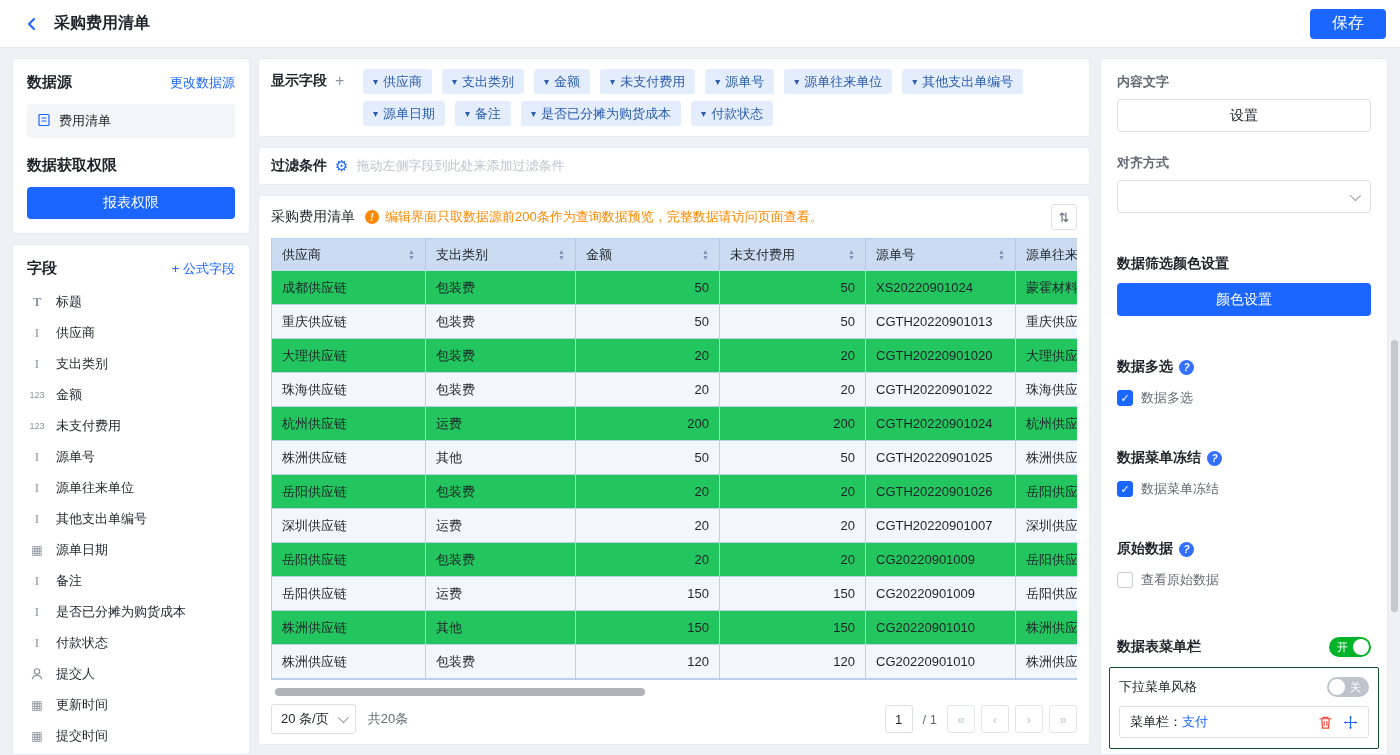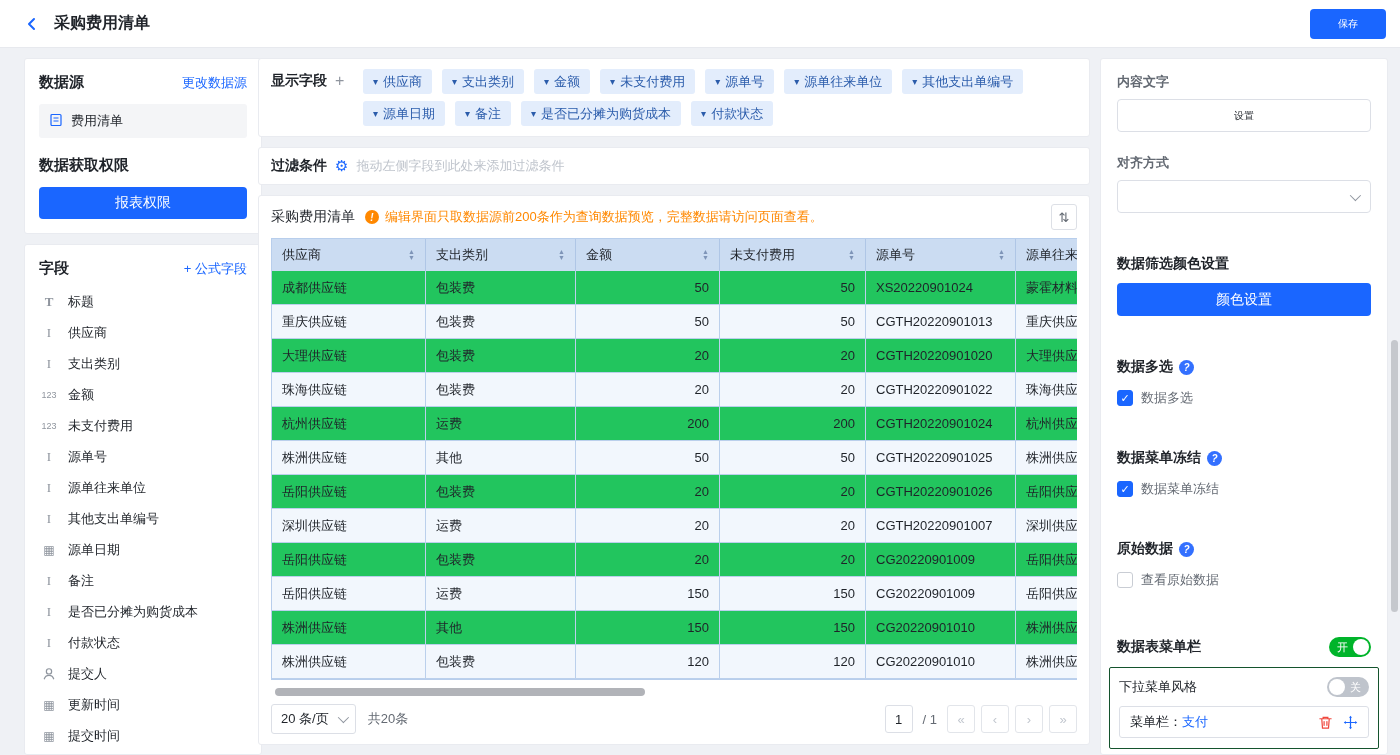--- a/index.html
+++ b/index.html
@@ -3,27 +3,27 @@
 <meta charset="utf-8">
 <style>
   html,body{margin:0;padding:0;}
   body{width:1400px;height:755px;overflow:hidden;font-family:"Liberation Sans","DejaVu Sans",sans-serif;}
   .app{position:relative;width:1400px;height:755px;background:#EFF1F5;color:#1F2329;font-size:13px;overflow:hidden;}
 
   
   .topbar{height:48px;background:#fff;border-bottom:1px solid #E7E9EE;display:flex;align-items:center;padding:0 14px 0 22px;box-sizing:border-box;}
   .back{width:20px;height:20px;display:flex;align-items:center;justify-content:center;cursor:pointer;margin-right:12px;}
   .page-title{font-size:16px;font-weight:700;margin:0;}
-  .save-btn{margin-left:auto;width:76px;height:30px;background:#1A66FF;color:#fff;border:none;border-radius:4px;font-size:10px;cursor:pointer;font-family:inherit;}
+  .save-btn{margin-left:auto;width:76px;height:30px;background:#1A66FF;color:#fff;border:none;border-radius:4px;font-size:16px;cursor:pointer;font-family:inherit;}
 
   .content{position:absolute;top:48px;left:0;right:0;bottom:0;}
   .card{background:#fff;border:1px solid #E9EBF0;border-radius:3px;box-sizing:border-box;}
 
   
-  .left-col{position:absolute;left:24px;top:10px;width:238px;bottom:0;display:flex;flex-direction:column;gap:10px;}
+  .left-col{position:absolute;left:12px;top:10px;width:238px;bottom:0;display:flex;flex-direction:column;gap:10px;}
   .ds-card{padding:14px;}
   .card-head{display:flex;align-items:center;justify-content:space-between;}
   .sec-title{font-size:15px;font-weight:700;color:#1F2329;}
   .link{color:#1A66FF;font-size:13px;text-decoration:none;cursor:pointer;}
   .ds-item{margin-top:12px;height:34px;background:#F4F5F7;border-radius:3px;display:flex;align-items:center;padding:0 10px;gap:8px;cursor:pointer;}
   .perm-title{margin-top:18px;}
   .btn-primary{display:block;width:100%;height:32px;background:#1A66FF;color:#fff;border:none;border-radius:4px;font-size:14px;cursor:pointer;font-family:inherit;}
   .ds-card .btn-primary{margin-top:12px;}
   .fields-card{flex:1;overflow:hidden;padding:14px;}
   .field-list{list-style:none;margin:8px 0 0;padding:0;}
@@ -94,21 +94,21 @@
   .of{color:#646A73;margin:0 4px;}
   .nav-btn{width:26px;height:26px;border:1px solid #E2E5EA;border-radius:3px;background:#fff;color:#C2C7CF;display:flex;align-items:center;justify-content:center;cursor:pointer;font-size:13px;}
   .nav-first::before{content:"\00AB";}
   .nav-prev::before{content:"\2039";}
   .nav-next::before{content:"\203A";}
   .nav-last::before{content:"\00BB";}
 
   
   .right-col{position:absolute;left:1100px;top:10px;width:288px;height:697px;padding:14px 16px;overflow:hidden;}
   .fld-label{color:#646A73;margin-bottom:8px;font-weight:bold;}
-  .btn-outline{display:block;width:100%;height:33px;border:1px solid #DCDFE6;background:#fff;border-radius:4px;font-size:10px;color:#1F2329;cursor:pointer;font-family:inherit;}
+  .btn-outline{display:block;width:100%;height:33px;border:1px solid #DCDFE6;background:#fff;border-radius:4px;font-size:14px;color:#1F2329;cursor:pointer;font-family:inherit;}
   .mt14{margin-top:22px;}
   .select.full{width:100%;height:33px;border-radius:4px;justify-content:flex-end;padding:0 12px;}
   .sec-block{margin-top:42px;}
   .blk-title{font-size:14px;font-weight:700;color:#1F2329;}
   .blk-title-row{display:flex;align-items:center;gap:6px;}
   .sec-block .btn-primary{margin-top:10px;height:33px;}
   .help{width:15px;height:15px;border-radius:50%;background:#3370FF;color:#fff;display:flex;align-items:center;justify-content:center;cursor:pointer;flex:none;}
   .help::before{content:"?";font-size:10px;font-weight:700;}
   .chk-row{display:flex;align-items:center;gap:8px;margin-top:13px;cursor:pointer;}
   .chk{width:16px;height:16px;border-radius:3px;border:1px solid #C9CDD4;background:#fff;box-sizing:border-box;display:flex;align-items:center;justify-content:center;flex:none;}

